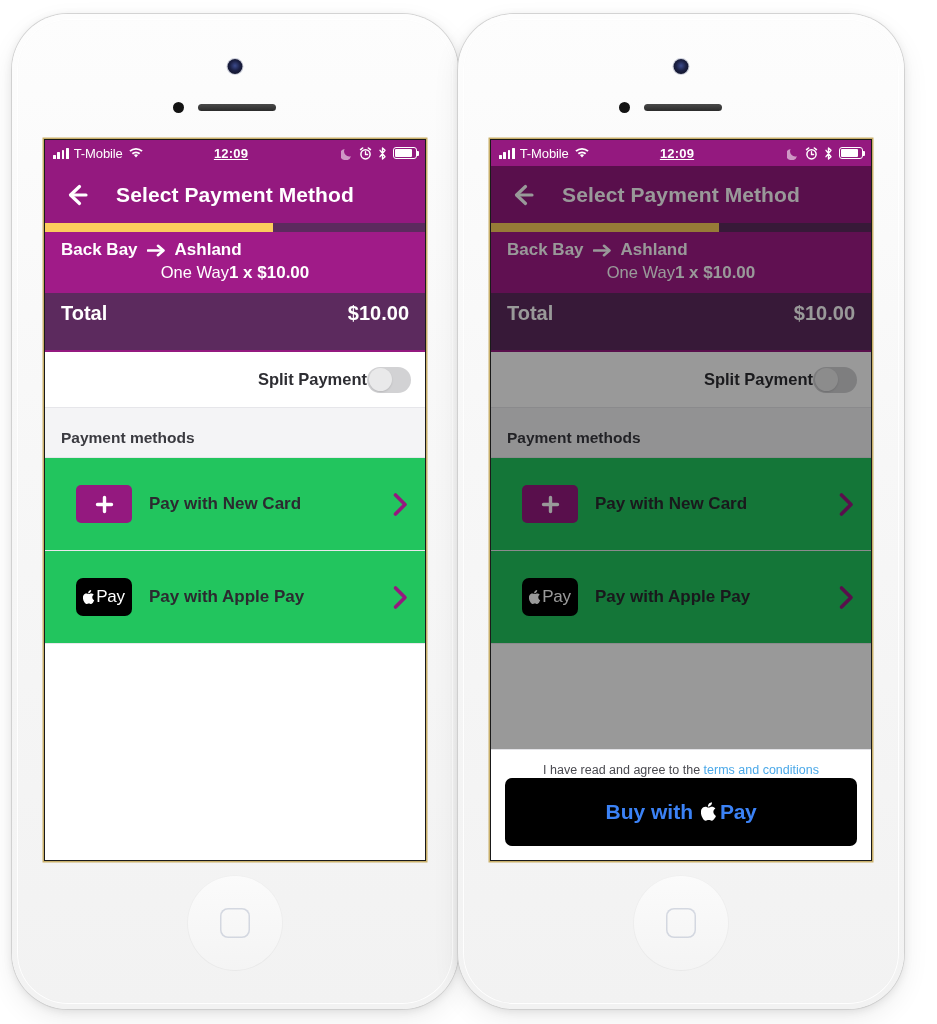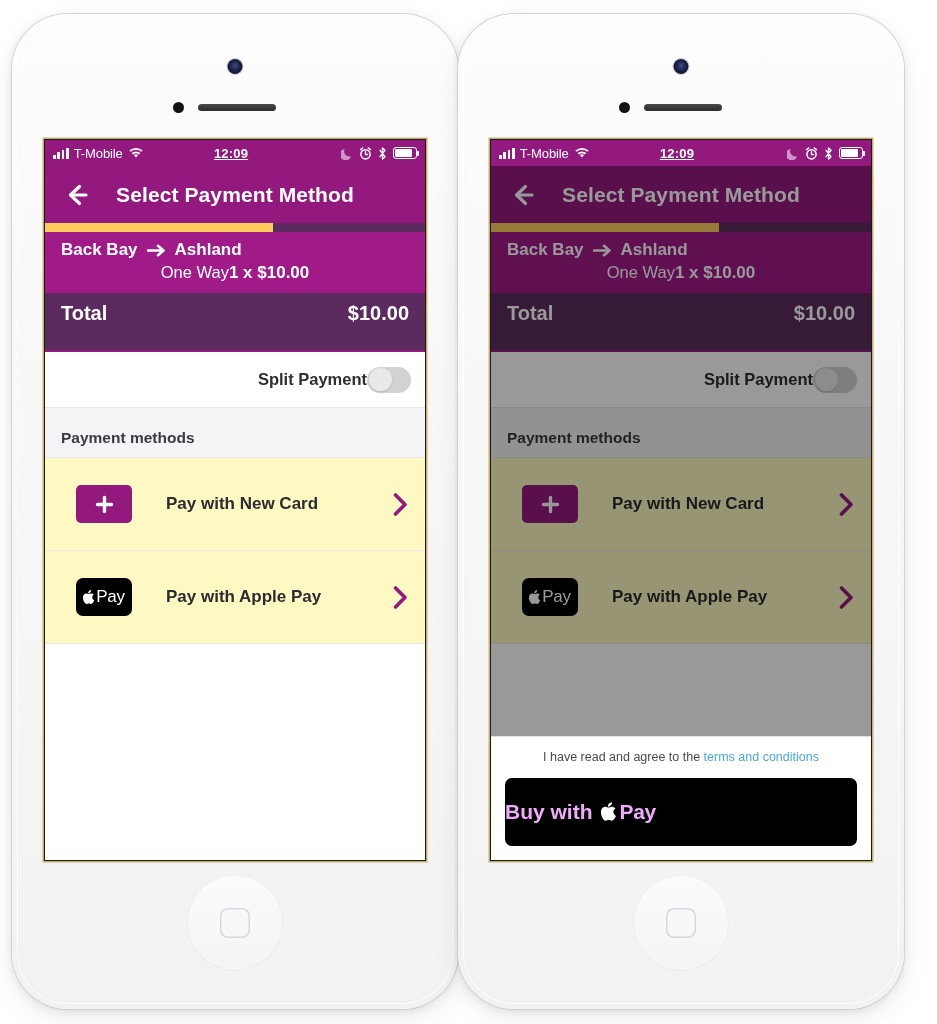--- a/index.html
+++ b/index.html
@@ -248,23 +248,23 @@
     flex: 0 0 auto;
   }
 
   
   .pay-list { background: #ffffff; flex: 1 1 auto; }
   .pay-row {
     height: 93px;
     display: flex;
     align-items: center;
     padding: 0 16px 0 31px;
-    gap: 34px;
+    gap: 17px;
     border-bottom: 1px solid #e8e8ec;
-    background: #fef9c3;
+    background: #22c55e;
   }
   .pay-row:last-child { border-bottom: 1px solid #e8e8ec; }
   .pay-label {
     font-size: 17px;
     font-weight: bold;
     color: #2b2b30;
     flex: 1 1 auto;
   }
   .chev { width: 17px; height: 25px; flex: 0 0 auto; }
 
@@ -306,31 +306,32 @@
     left: 0; right: 0; bottom: 0;
     background: #ffffff;
     z-index: 7;
     padding: 12px 14px 14px;
     border-top: 1px solid #e2e2e6;
   }
   .terms {
     text-align: center;
     font-size: 12.5px;
     color: #4a4a50;
-    margin-bottom: 13px;
+    margin-bottom: 0;
     line-height: 1.3;
   }
   .terms a { color: #4aa8e8; text-decoration: none; }
   .buy-btn {
     height: 68px;
     border-radius: 7px;
     background: #000000;
-    color: #f0abfc;
+    color: #3b82f6;
     display: flex;
     align-items: center;
+    justify-content: center;
     gap: 2px;
     font-size: 21px;
     font-weight: bold;
   }
   .buy-btn .bglyph { width: 16px; height: 19px; margin: 0 1px 2px 6px; }
   .buy-btn .bpay { font-weight: bold; letter-spacing: -.3px; }
 </style>
 </head>
 <body>
 

